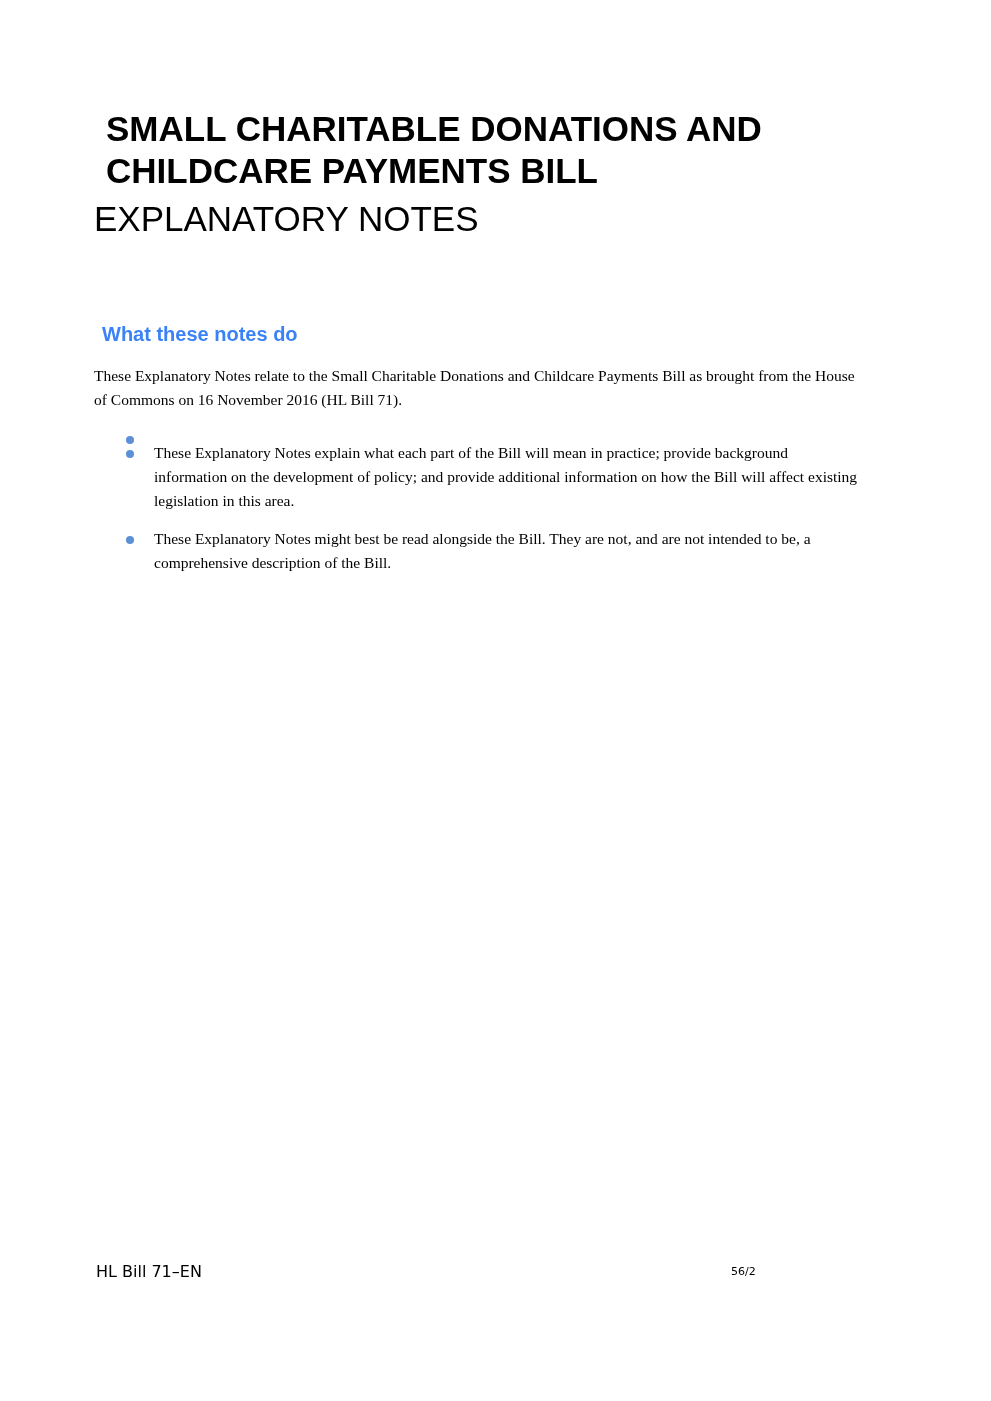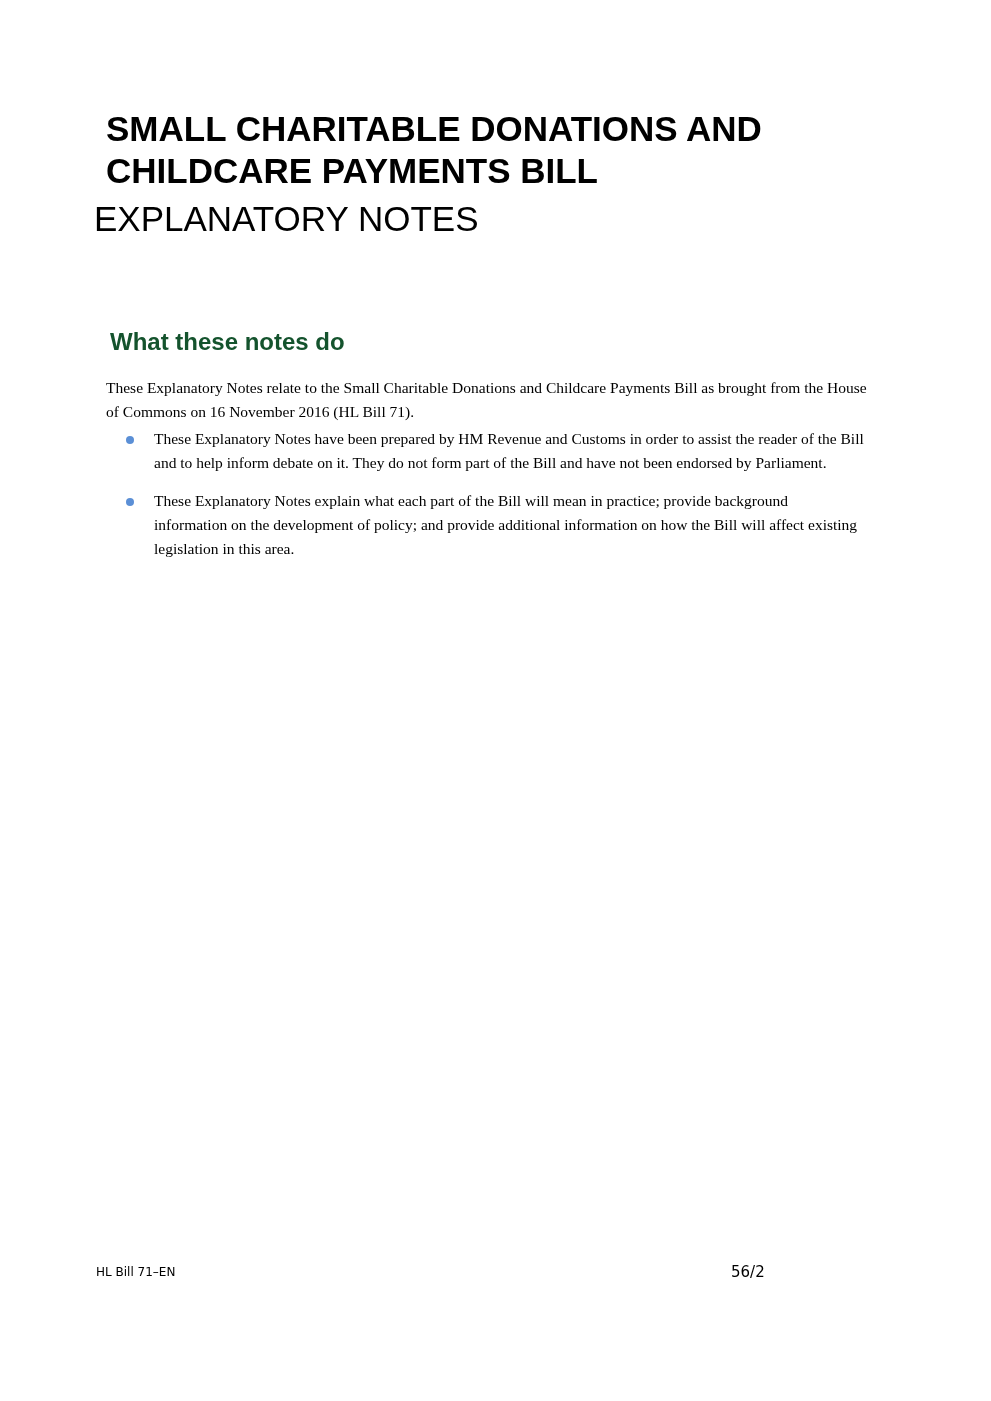--- a/index.html
+++ b/index.html
@@ -35,34 +35,34 @@
       margin: 0;
       font-weight: normal;
       text-align: center;
     }
     .section-heading {
       position: absolute;
       left: 94px;
       top: 310px;
       font-family: "Liberation Sans", sans-serif;
       font-weight: bold;
-      font-size: 24px;
+      font-size: 20px;
       line-height: 32px;
-      color: #14532d;
-      margin: 16px;
+      color: #3b82f6;
+      margin: 8px;
     }
     .intro {
       position: absolute;
       left: 94px;
       top: 364px;
       width: 770px;
       font-family: "Liberation Serif", serif;
       font-size: 15.5px;
       line-height: 24px;
-      margin: 12px;
+      margin: 0;
     }
     .bullets {
       position: absolute;
       left: 94px;
       top: 427px;
       width: 780px;
       margin: 0;
       padding: 0;
       list-style: none;
     }
@@ -82,47 +82,50 @@
       width: 8px;
       height: 8px;
       border-radius: 50%;
       background: #5b8fd6;
     }
     .footer-left {
       position: absolute;
       left: 96px;
       top: 1264px;
       font-family: "DejaVu Sans", sans-serif;
-      font-size: 12px;
+      font-size: 16px;
       line-height: 16px;
     }
     .footer-right {
       position: absolute;
       left: 731px;
       top: 1264px;
       font-family: "DejaVu Sans", sans-serif;
-      font-size: 15px;
+      font-size: 11px;
       line-height: 16px;
     }
   </style>
 </head>
 <body>
 
 <h1 class="title">SMALL CHARITABLE DONATIONS AND CHILDCARE PAYMENTS BILL</h1>
 <h2 class="subtitle">EXPLANATORY NOTES</h2>
 
 <h3 class="section-heading">What these notes do</h3>
 
 <p class="intro">These Explanatory Notes relate to the Small Charitable Donations and Childcare Payments Bill as brought from the House of Commons on 16 November 2016 (HL Bill 71).</p>
 
 <ul class="bullets">
   <li class="bullet-item">
     <span class="bullet-dot"></span>
-    <span>These Explanatory Notes have been prepared by HM Revenue and Customs in order to assist the reader of the Bill and to help inform debate on it. They do not form part of the Bill and have not been endorsed by Parliament.</span>
   </li>
   <li class="bullet-item">
     <span class="bullet-dot"></span>
     <span>These Explanatory Notes explain what each part of the Bill will mean in practice; provide background information on the development of policy; and provide additional information on how the Bill will affect existing legislation in this area.</span>
+  </li>
+  <li class="bullet-item">
+    <span class="bullet-dot"></span>
+    <span>These Explanatory Notes might best be read alongside the Bill. They are not, and are not intended to be, a comprehensive description of the Bill.</span>
   </li>
 </ul>
 
 <div class="footer-left">HL Bill 71–EN</div>
 <div class="footer-right">56/2</div>
 
 </body></html>

